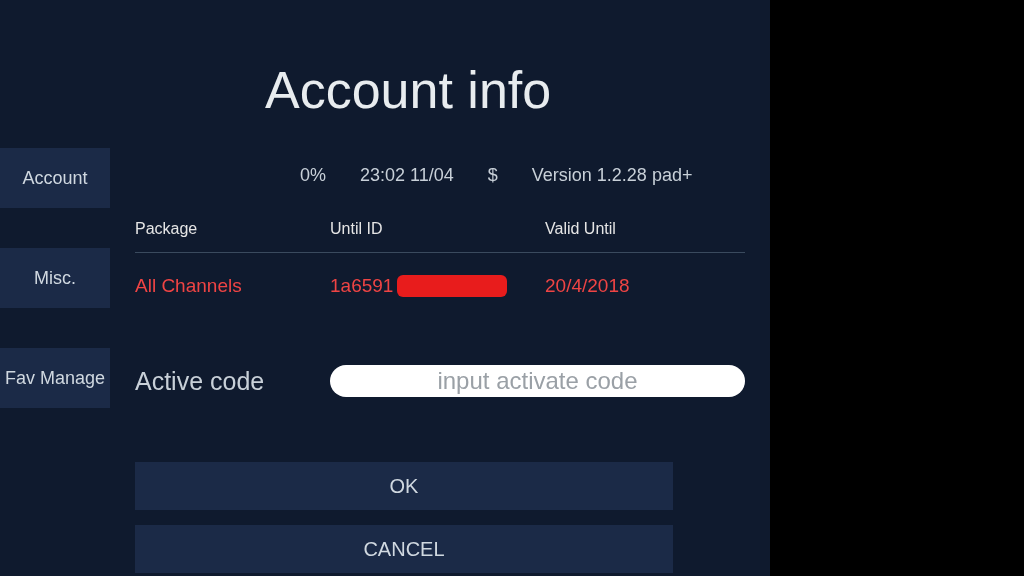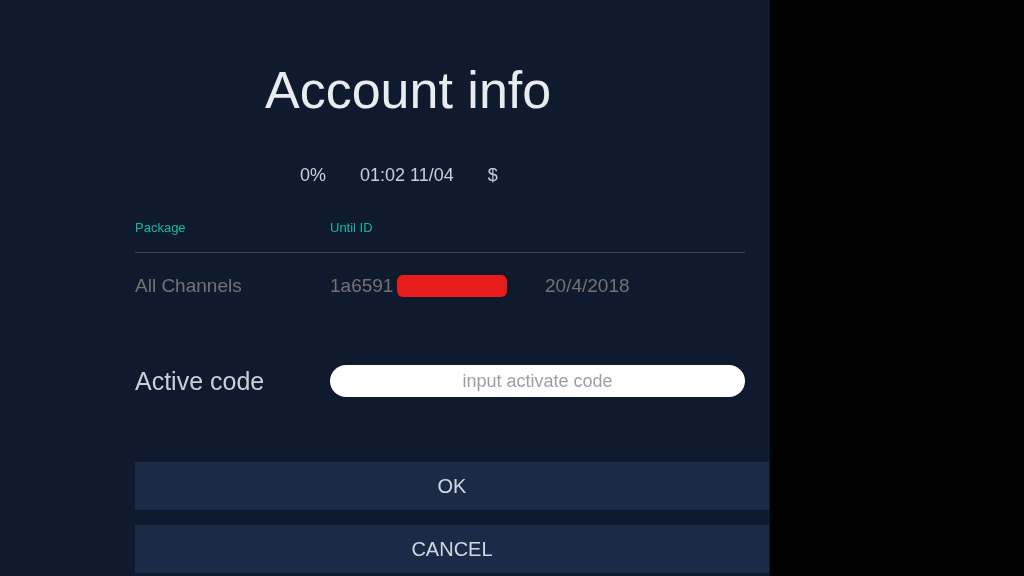--- a/index.html
+++ b/index.html
@@ -56,42 +56,42 @@
       font-size: 18px;
       display: flex;
       gap: 34px;
     }
     .headers {
       position: absolute;
       left: 135px;
       top: 220px;
       width: 610px;
       display: flex;
-      color: #14b8a6;
-      font-size: 13px;
+      color: #e5e5e5;
+      font-size: 16px;
     }
     .col1 { width: 195px; }
     .col2 { width: 215px; }
     .col3 { flex: 1; }
     .divider {
       position: absolute;
       left: 135px;
       top: 252px;
       width: 610px;
       height: 1px;
       background: #3a4a5e;
     }
     .row {
       position: absolute;
       left: 135px;
       top: 275px;
       width: 610px;
       display: flex;
       align-items: center;
-      color: #737373;
+      color: #ef4444;
       font-size: 19px;
     }
     .userid-cell {
       display: flex;
       align-items: center;
       gap: 6px;
     }
     .redact {
       width: 110px;
       height: 22px;
@@ -112,59 +112,72 @@
       font-size: 25px;
       width: 195px;
     }
     .active-input {
       flex: 1;
       height: 32px;
       background: #fff;
       border: none;
       border-radius: 16px;
       text-align: center;
-      font-size: 18px;
+      font-size: 24px;
       color: #888;
       font-family: inherit;
       outline: none;
     }
     .active-input::placeholder { color: #9aa0a6; }
     .button {
       position: absolute;
       left: 135px;
-      width: 634px;
+      width: 538px;
       height: 48px;
       background: #1b2a47;
       color: #d0d8e0;
       display: flex;
       align-items: center;
       justify-content: center;
       font-size: 20px;
       font-weight: 300;
     }
     .btn-ok { top: 462px; }
     .btn-cancel { top: 525px; justify-content: center; }
   </style>
 </head>
 <body>
 
 <div class="app">
 
+  <div class="sidebar">
+    <div class="sidebar-item">
+      <span>Account</span>
+    </div>
+    <div class="sidebar-item">
+      <span>Misc.</span>
+    </div>
+    <div class="sidebar-item">
+      <span>Fav Manage</span>
+    </div>
+  </div>
 
   <div class="page-title">Account info</div>
 
   <div class="status-bar">
     <span>0%</span>
-    <span>01:02 11/04</span>
+    <span>23:02 11/04</span>
     <span>$</span>
+    <span>Version 1.2.28 pad+</span>
   </div>
 
   <div class="headers">
     <div class="col1">Package</div>
     <div class="col2">Until ID</div>
+    <div class="col3">Valid Until</div>
   </div>
 
   <div class="divider"></div>
 
   <div class="row">
     <div class="col1">All Channels</div>
     <div class="col2 userid-cell">
       <span>1a6591</span>
       <span class="redact"></span>
     </div>

